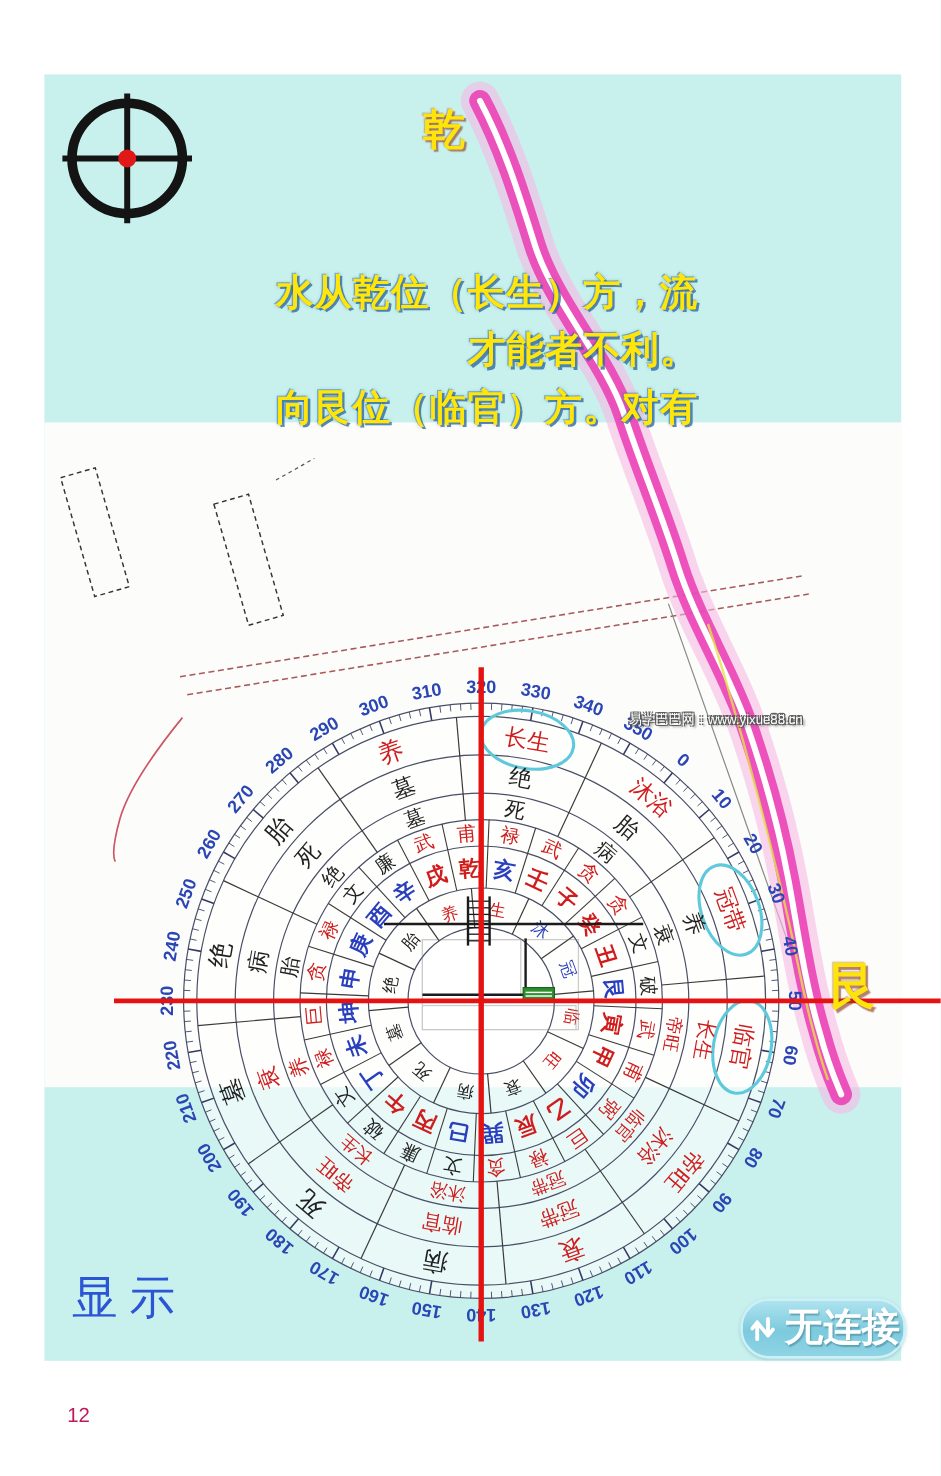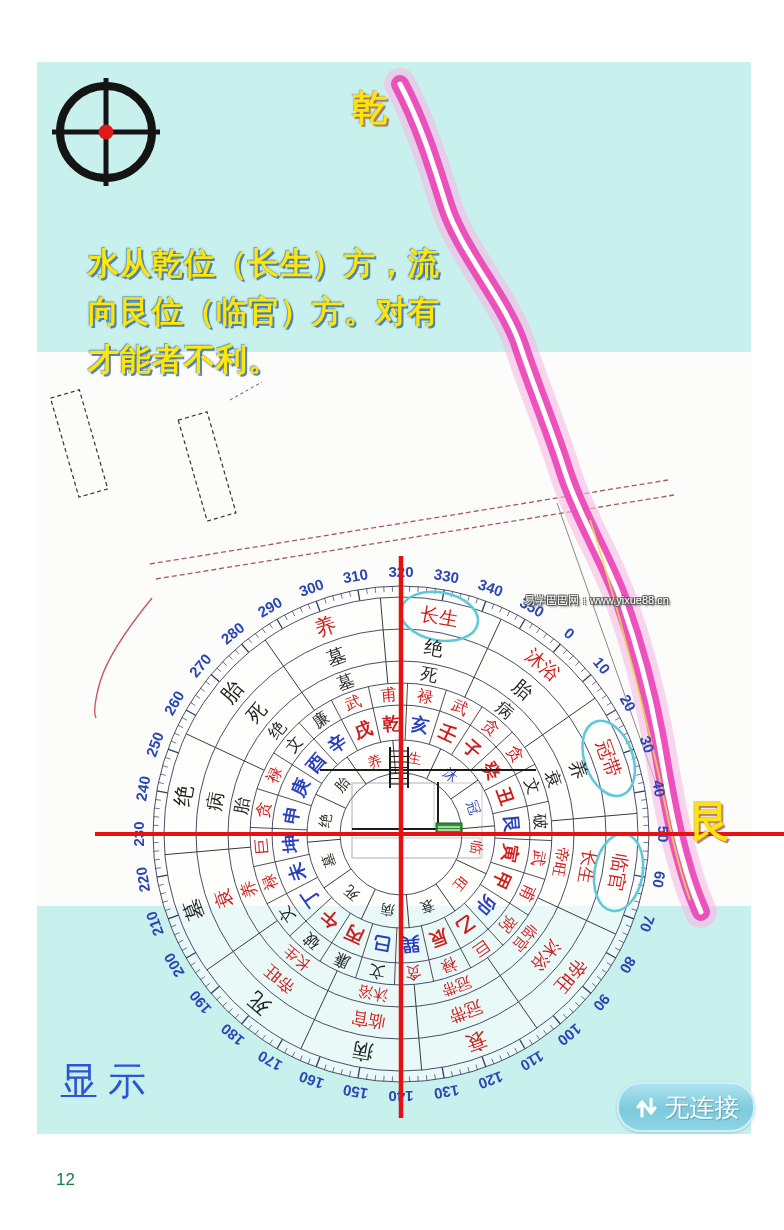--- a/index.html
+++ b/index.html
@@ -10,37 +10,37 @@
   #map-area{left:37px;top:352px;width:715px;height:554px;background:#fcfcfa;}
   #scene{left:0;top:0;width:784px;height:1230px;}
   
   #scope{left:50px;top:76px;width:112px;height:112px;}
   
   .yellow-big{color:#ffe40a;font-weight:bold;
               text-shadow:2px 2px 1px rgba(140,60,40,.65), -1px -1px 1px rgba(140,60,40,.35);}
   #qian-label{left:352px;top:84px;font-size:36px;}
   #gen-label{left:690px;top:794px;font-size:42px;}
   
-  #caption{left:88px;top:220px;width:494px;text-align:left;
+  #caption{left:88px;top:220px;width:494px;text-align:right;
            color:#ffe608;font-weight:bold;font-size:31px;line-height:48px;
            text-shadow:2px 2px 0 rgba(40,100,160,.75), -1px -1px 0 rgba(40,100,160,.45), 0 0 3px rgba(40,100,160,.5);
-           letter-spacing:1px;margin-top:20px;}
+           letter-spacing:1px;}
   
   #watermark{left:524px;top:586px;width:260px;color:#ffffff;font-weight:normal;
              font-size:11px;line-height:29px;
              text-shadow:1px 1px 0 #555,-1px -1px 0 #555,1px -1px 0 #555,-1px 1px 0 #555,2px 2px 2px #666;}
   
   #display-label{left:60px;top:1056px;font-size:38px;color:#2b55d4;font-weight:400;letter-spacing:10px;}
   #connect-btn{left:617px;top:1082px;width:134px;height:46px;border-radius:24px;
                background:linear-gradient(180deg,#aee3ef 0%,#7ccadd 55%,#8ed4e4 100%);
                border:2px solid #cdeff7;box-shadow:0 1px 3px rgba(60,120,140,.35);
                display:flex;align-items:center;justify-content:center;gap:5px;cursor:pointer;}
-  #connect-btn span{color:#ffffff;font-size:25px;font-weight:normal;
+  #connect-btn span{color:#ffffff;font-size:32px;font-weight:bold;
                     text-shadow:1px 1px 1px rgba(70,130,150,.6);}
-  #page-num{left:56px;top:1170px;font-size:17px;color:#15803d;text-align:right;}
+  #page-num{left:56px;top:1170px;font-size:17px;color:#be185d;text-align:right;}
 </style>
 </head>
 <body>
 
 <div class="abs" id="cyan-panel"></div>
 <div class="abs" id="map-area"></div>
 
 <svg class="abs" id="scene" width="784" height="1230" viewBox="0 0 784 1230">
     <g>
       <rect x="64" y="392" width="30" height="103" fill="none" stroke="#333" stroke-width="1.2" stroke-dasharray="4,3" transform="rotate(-16 79 443)"></rect>
@@ -465,22 +465,22 @@
   <line x1="56" y1="2" x2="56" y2="110" stroke="#141414" stroke-width="5"></line>
   <line x1="2" y1="56" x2="110" y2="56" stroke="#141414" stroke-width="5"></line>
   <circle cx="56" cy="56" r="7.5" fill="#e01818"></circle>
 </svg>
 
 <div class="abs yellow-big" id="qian-label">乾</div>
 <div class="abs yellow-big" id="gen-label">艮</div>
 
 <div class="abs" id="caption">
   <div>水从乾位（长生）方，流</div>
+  <div>才能者不利。</div>
   <div>向艮位（临官）方。对有</div>
-  <div>才能者不利。</div>
 </div>
 
 <div class="abs" id="watermark">
   <div>易学巴巴网：www.yixue88.cn</div>
 </div>
 
 <div class="abs" id="display-label">显示</div>
 <div class="abs" id="connect-btn">
   <svg width="27" height="27" viewBox="0 0 27 27">
     <path d="M9 22 V8 M9 8 L5 13 M9 8 L13 13" stroke="#ffffff" stroke-width="3.2" fill="none" stroke-linecap="round" stroke-linejoin="round"></path>

